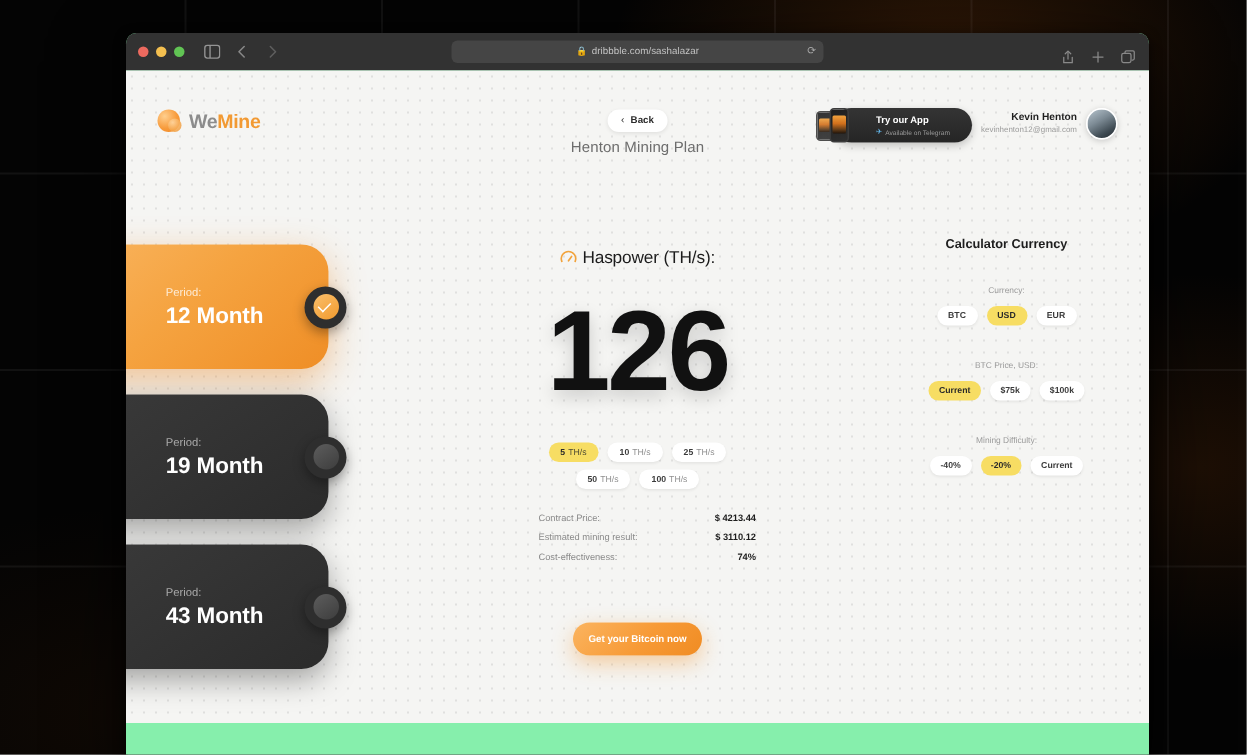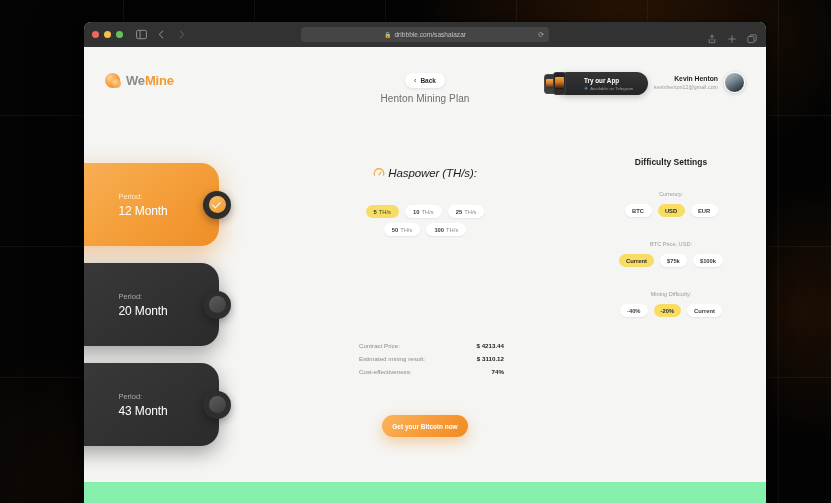--- a/index.html
+++ b/index.html
@@ -192,21 +192,21 @@
     box-shadow: 0 7px 20px rgba(0,0,0,0.35);
   }
   .tab.dark { background: linear-gradient(145deg,#3a3a3a,#2b2b2b); }
   .tab.active {
     background: linear-gradient(140deg,#f9b45e 0%, #f5a340 45%, #ef8e26 100%);
     box-shadow: 0 8px 24px rgba(230,130,30,0.45);
   }
   .tab-txt { text-align: left; margin-left: 18px; }
   .tab-sub { font-size: 7.5px; color: rgba(255,255,255,0.78); margin-bottom: 3px; }
   .tab.dark .tab-sub { color: #a9a9a9; }
-  .tab-main { font-size: 12px; font-weight: 400; color: #fff; letter-spacing: -.1px; }
+  .tab-main { font-size: 15px; font-weight: 700; color: #fff; letter-spacing: -.1px; }
   .radio {
     position: absolute; right: -12px; top: 50%; transform: translateY(-50%);
     width: 28px; height: 28px; border-radius: 50%;
     background: #2e2e2e;
     display: flex; align-items: center; justify-content: center;
     box-shadow: 0 3px 8px rgba(0,0,0,0.35);
   }
   .radio .inner {
     width: 17px; height: 17px; border-radius: 50%;
     background: linear-gradient(145deg,#5d5d5d,#3d3d3d);
@@ -219,21 +219,21 @@
     content:"";
     width: 7px; height: 4px;
     border-left: 1.6px solid #fff; border-bottom: 1.6px solid #fff;
     transform: rotate(-45deg) translate(0px,-1px);
   }
 
   
   .center { position: absolute; left: 0; right: 0; top: 118px; text-align: center; }
   .hp-label {
     display: inline-flex; align-items: center; gap: 3px;
-    font-size: 11.5px; color: #1c1c1c; font-weight: 500; letter-spacing: -.1px; font-style: italic;
+    font-size: 11.5px; color: #1c1c1c; font-weight: 500; letter-spacing: -.1px;
   }
   .gauge { width: 12px; height: 12px; display:block; }
   .hp-value {
     font-size: 76px; font-weight: 600; color: #111;
     letter-spacing: -2px; line-height: 1;
     margin-top: 14px;
     text-shadow: 0 4px 12px rgba(0,0,0,0.18);
   }
 
   .pills { margin-top: 22px; display:flex; flex-direction:column; align-items:center; gap:5px; }
@@ -403,21 +403,21 @@
         </div>
         <span class="radio on">
             <span class="inner"></span>
           </span>
       </div>
 
       <div class="tab dark">
 
         <div class="tab-txt">
           <div class="tab-sub">Period:</div>
-          <div class="tab-main">20 Month</div>
+          <div class="tab-main">19 Month</div>
         </div>
         <span class="radio">
             <span class="inner"></span>
           </span>
       </div>
 
       <div class="tab dark">
 
         <div class="tab-txt">
           <div class="tab-sub">Period:</div>
@@ -433,20 +433,21 @@
     <div class="center">
       <div class="hp-label">
         <span class="gauge">
           <svg viewBox="0 0 14 14" width="12" height="12">
               <path d="M1.8 9.6a5.6 5.6 0 1 1 10.4 0" fill="none" stroke="#f2a33c" stroke-width="1.3" stroke-linecap="round"></path>
               <line x1="7" y1="9.2" x2="9.4" y2="5.8" stroke="#f2a33c" stroke-width="1.3" stroke-linecap="round"></line>
             </svg>
         </span>
         <span>Haspower (TH/s):</span>
       </div>
+      <div class="hp-value">126</div>
 
       <div class="pills">
         <div class="pill-row">
           <div class="pill sel">
               <span>5</span>
               <span class="unit">TH/s</span>
             </div>
           <div class="pill">
               <span>10</span>
               <span class="unit">TH/s</span>
@@ -480,21 +481,21 @@
       </div>
       <div class="fact">
         <span class="fact-k">Cost-effectiveness:</span>
         <span class="fact-v">74%</span>
       </div>
     </div>
 
     <div class="cta">Get your Bitcoin now</div>
 
     <div class="calc">
-      <div class="calc-title">Difficulty Settings</div>
+      <div class="calc-title">Calculator Currency</div>
 
       <div class="grp">
         <div class="grp-label">Currency:</div>
         <div class="grp-opts">
           <div class="opt">BTC</div>
           <div class="opt sel">USD</div>
           <div class="opt">EUR</div>
         </div>
       </div>
 

